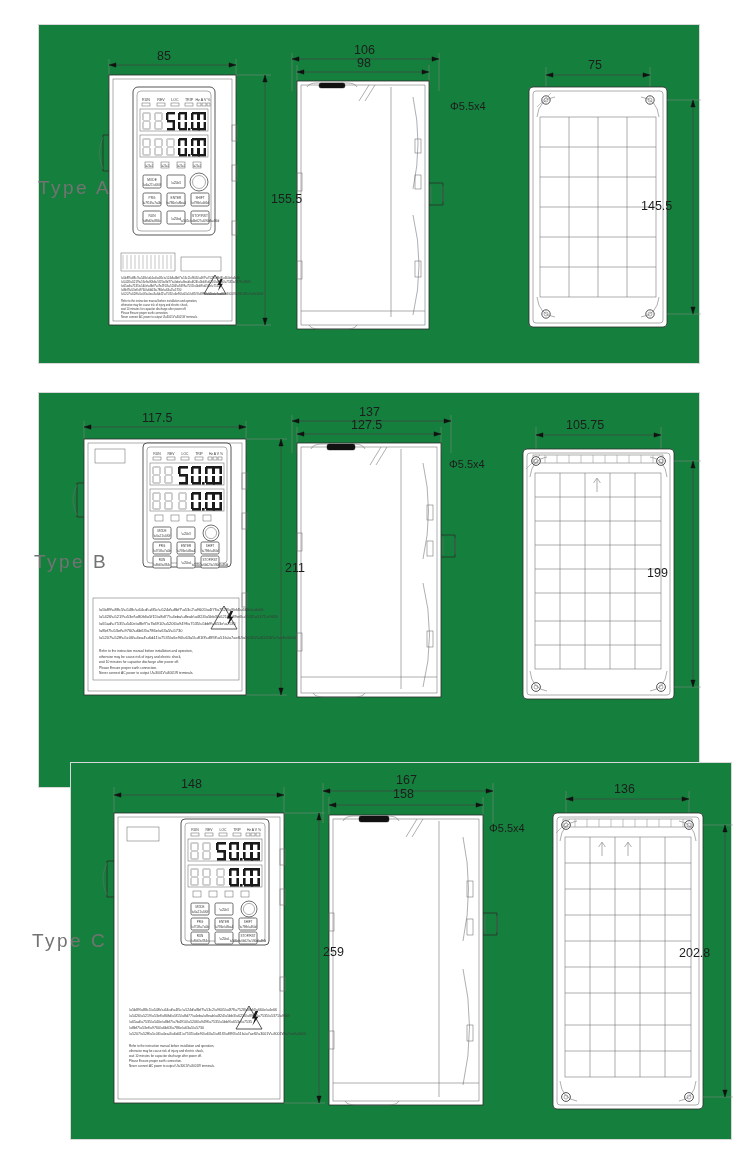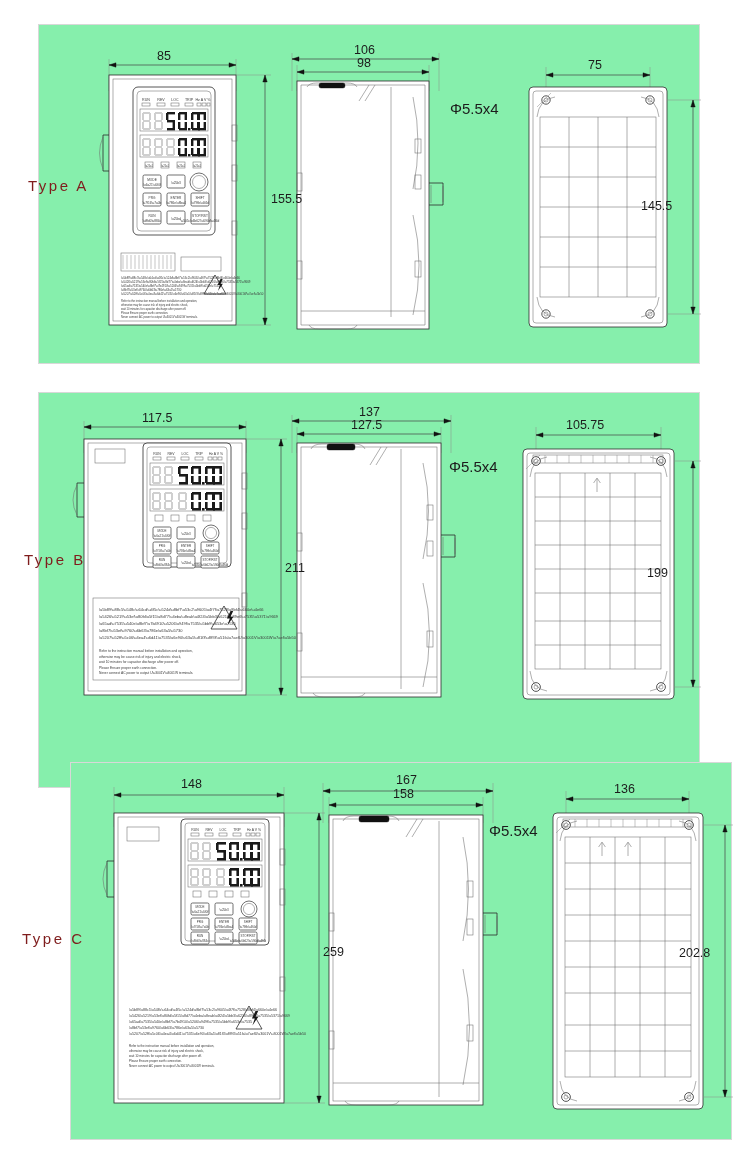--- a/index.html
+++ b/index.html
@@ -12,43 +12,44 @@
     position: relative;
     width: 750px; height: 1167px;
     background: #ffffff;
     overflow: hidden;
   }
   .row-panel {
     position: absolute;
     left: 38px;
     width: 662px;
     border: 1px solid #d8d8d8;
-    background: #86efac;
+    background: #15803d;
   }
   #row-a { top: 24px; height: 340px; }
   #row-b { top: 392px; height: 396px; }
   #row-c { top: 762px; height: 378px; margin-left: 32px; }
 
   .type-label {
     position: absolute;
-    font-size: 15px;
+    font-size: 19px;
     letter-spacing: 2.5px;
-    color: #7f1d1d;
+    color: #737373;
     font-family: "Liberation Sans", sans-serif;
     white-space: nowrap;
+    margin-left: 10px;
   }
 
   .dimtext {
     position: absolute;
     font-size: 12.5px;
     color: #1c1c1c;
     white-space: nowrap;
     font-family: "Liberation Sans", sans-serif;
   }
-  .dimtext.sm { font-size: 15px; }
+  .dimtext.sm { font-size: 11px; }
 
   svg { display:block; position:absolute; top:0; left:0; overflow: visible;}
   .ln { stroke:#2b2b2b; stroke-width:0.8; fill:none; }
   .ln-thin { stroke:#6d6d6d; stroke-width:0.55; fill:none; }
   .ln-ext { stroke:#8a8a8a; stroke-width:0.5; fill:none; }
   .ln-dim { stroke:#444; stroke-width:0.7; fill:none; }
   .fillw { fill:#ffffff; stroke:#2b2b2b; stroke-width:0.8; }
   .filld { fill:#111; stroke:#111; stroke-width:0.4; }
   .seg { fill:#1a1a1a; }
   .segoff { fill:#cfcfcf; }

